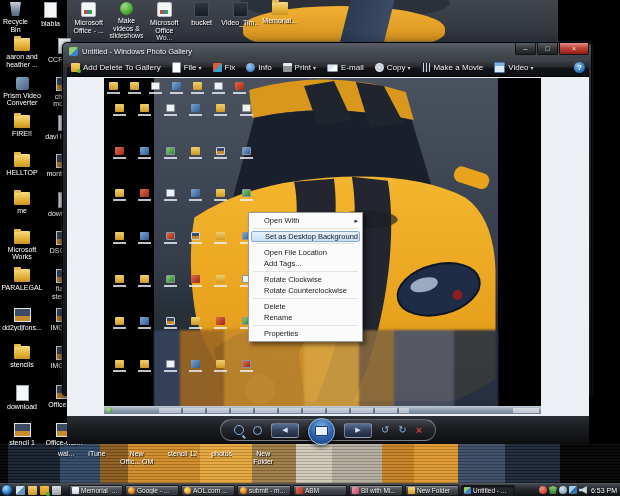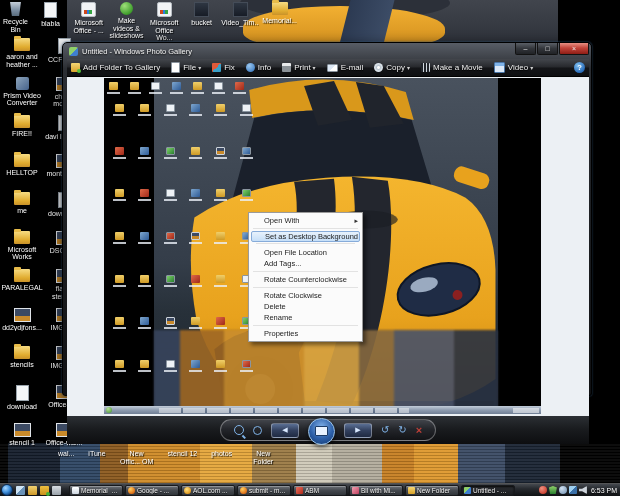--- a/index.html
+++ b/index.html
@@ -401,21 +401,21 @@
 
       <span class="wc-btn maximize">□</span>
 
       <span class="wc-btn close">×</span>
     </div>
 
   <div id="toolbar">
 
       <span class="tb-item t-folder-add">
         <span class="tb-ic"></span>
-        <span class="tb-label">Add Folder To Gallery</span>
+        <span class="tb-label">Add Delete To Gallery</span>
       </span>
 
       <span class="tb-item has-dropdown t-file">
         <span class="tb-ic"></span>
         <span class="tb-label">File</span>
       </span>
 
       <span class="tb-item t-fix">
         <span class="tb-ic"></span>
         <span class="tb-label">Fix</span>
@@ -718,26 +718,26 @@
     </div>
 
     <div class="cm-item">
       <span>Open File Location</span>
     </div>
 
     <div class="cm-item sep-after">
       <span>Add Tags...</span>
     </div>
 
+    <div class="cm-item">
+      <span>Rotate Clockwise</span>
+    </div>
+
     <div class="cm-item sep-after">
       <span>Rotate Counterclockwise</span>
-    </div>
-
-    <div class="cm-item">
-      <span>Rotate Clockwise</span>
     </div>
 
 
     <div class="cm-item">
       <span>Delete</span>
     </div>
 
     <div class="cm-item sep-after">
       <span>Rename</span>
     </div>

